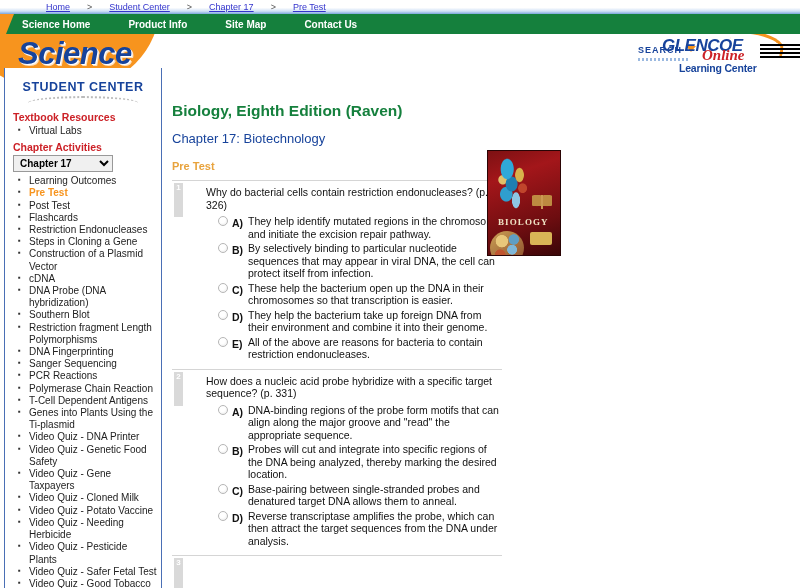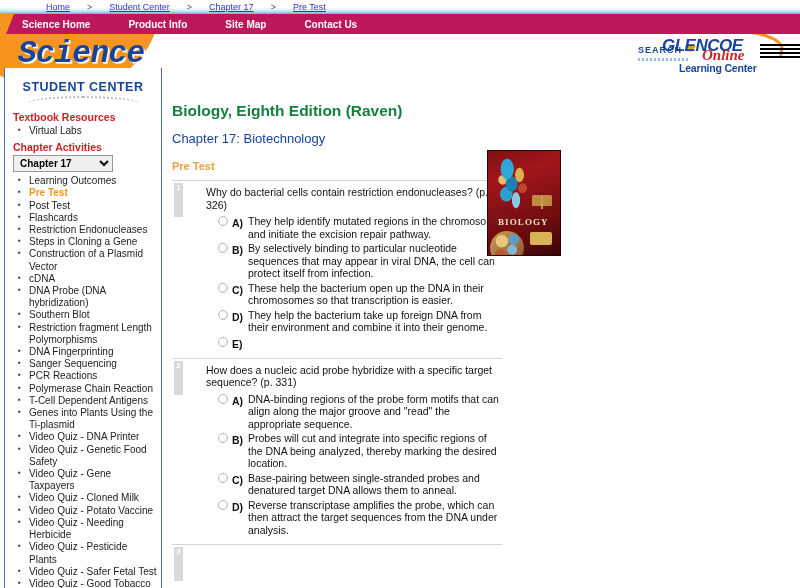--- a/index.html
+++ b/index.html
@@ -36,21 +36,21 @@
     position: absolute;
     left: 0; top: 0;
     width: 800px; height: 14px;
     background: linear-gradient(to bottom,#ffffff 0%, #ffffff 55%, #cfe0f5 80%, #7ba7dd 100%);
     z-index: -1;
   }
 
   
   .navbar {
     height: 20px;
-    background: #be185d;
+    background: #15803d;
     position: relative;
     display: flex;
     align-items: center;
     padding-left: 22px;
     z-index: 4;
   }
   .navbar a {
     color: #ffffff;
     font-size: 10px;
     font-weight: bold;
@@ -80,21 +80,21 @@
     background: #f7941e;
     border-radius: 0 0 110px 110px;
   }
   .orange-strip {
     position:absolute; left:0; top:-30px; width:30px; height:60px;
     background:#f7941e;
   }
   .science-word {
     position: absolute;
     left: 18px; top: 2px;
-    font-family: Liberation Mono, monospace;
+    font-family: Liberation Sans, sans-serif;
     font-style: italic;
     font-weight: bold;
     font-size: 31px;
     color: #17439b;
     text-shadow: 1px 1px 0 #ffffff, 2px 2px 0 rgba(255,255,255,.7);
     letter-spacing: -0.5px;
   }
 
   
   .search-widget {
@@ -491,20 +491,21 @@
             <span class="opt-text">These help the bacterium open up the DNA in their chromosomes so that transcription is easier.</span>
           </div>
           <div class="opt">
             <span class="radio"></span>
             <span class="opt-letter">D)</span>
             <span class="opt-text">They help the bacterium take up foreign DNA from their environment and combine it into their genome.</span>
           </div>
           <div class="opt">
             <span class="radio"></span>
             <span class="opt-letter">E)</span>
+            <span class="opt-text">All of the above are reasons for bacteria to contain restriction endonucleases.</span>
           </div>
         </div>
         <div class="question">
           <div class="q-numbar">2</div>
           <div class="q-text">How does a nucleic acid probe hybridize with a specific target sequence? (p. 331)</div>
           <div class="opt">
             <span class="radio"></span>
             <span class="opt-letter">A)</span>
             <span class="opt-text">DNA-binding regions of the probe form motifs that can align along the major groove and "read" the appropriate sequence.</span>
           </div>

